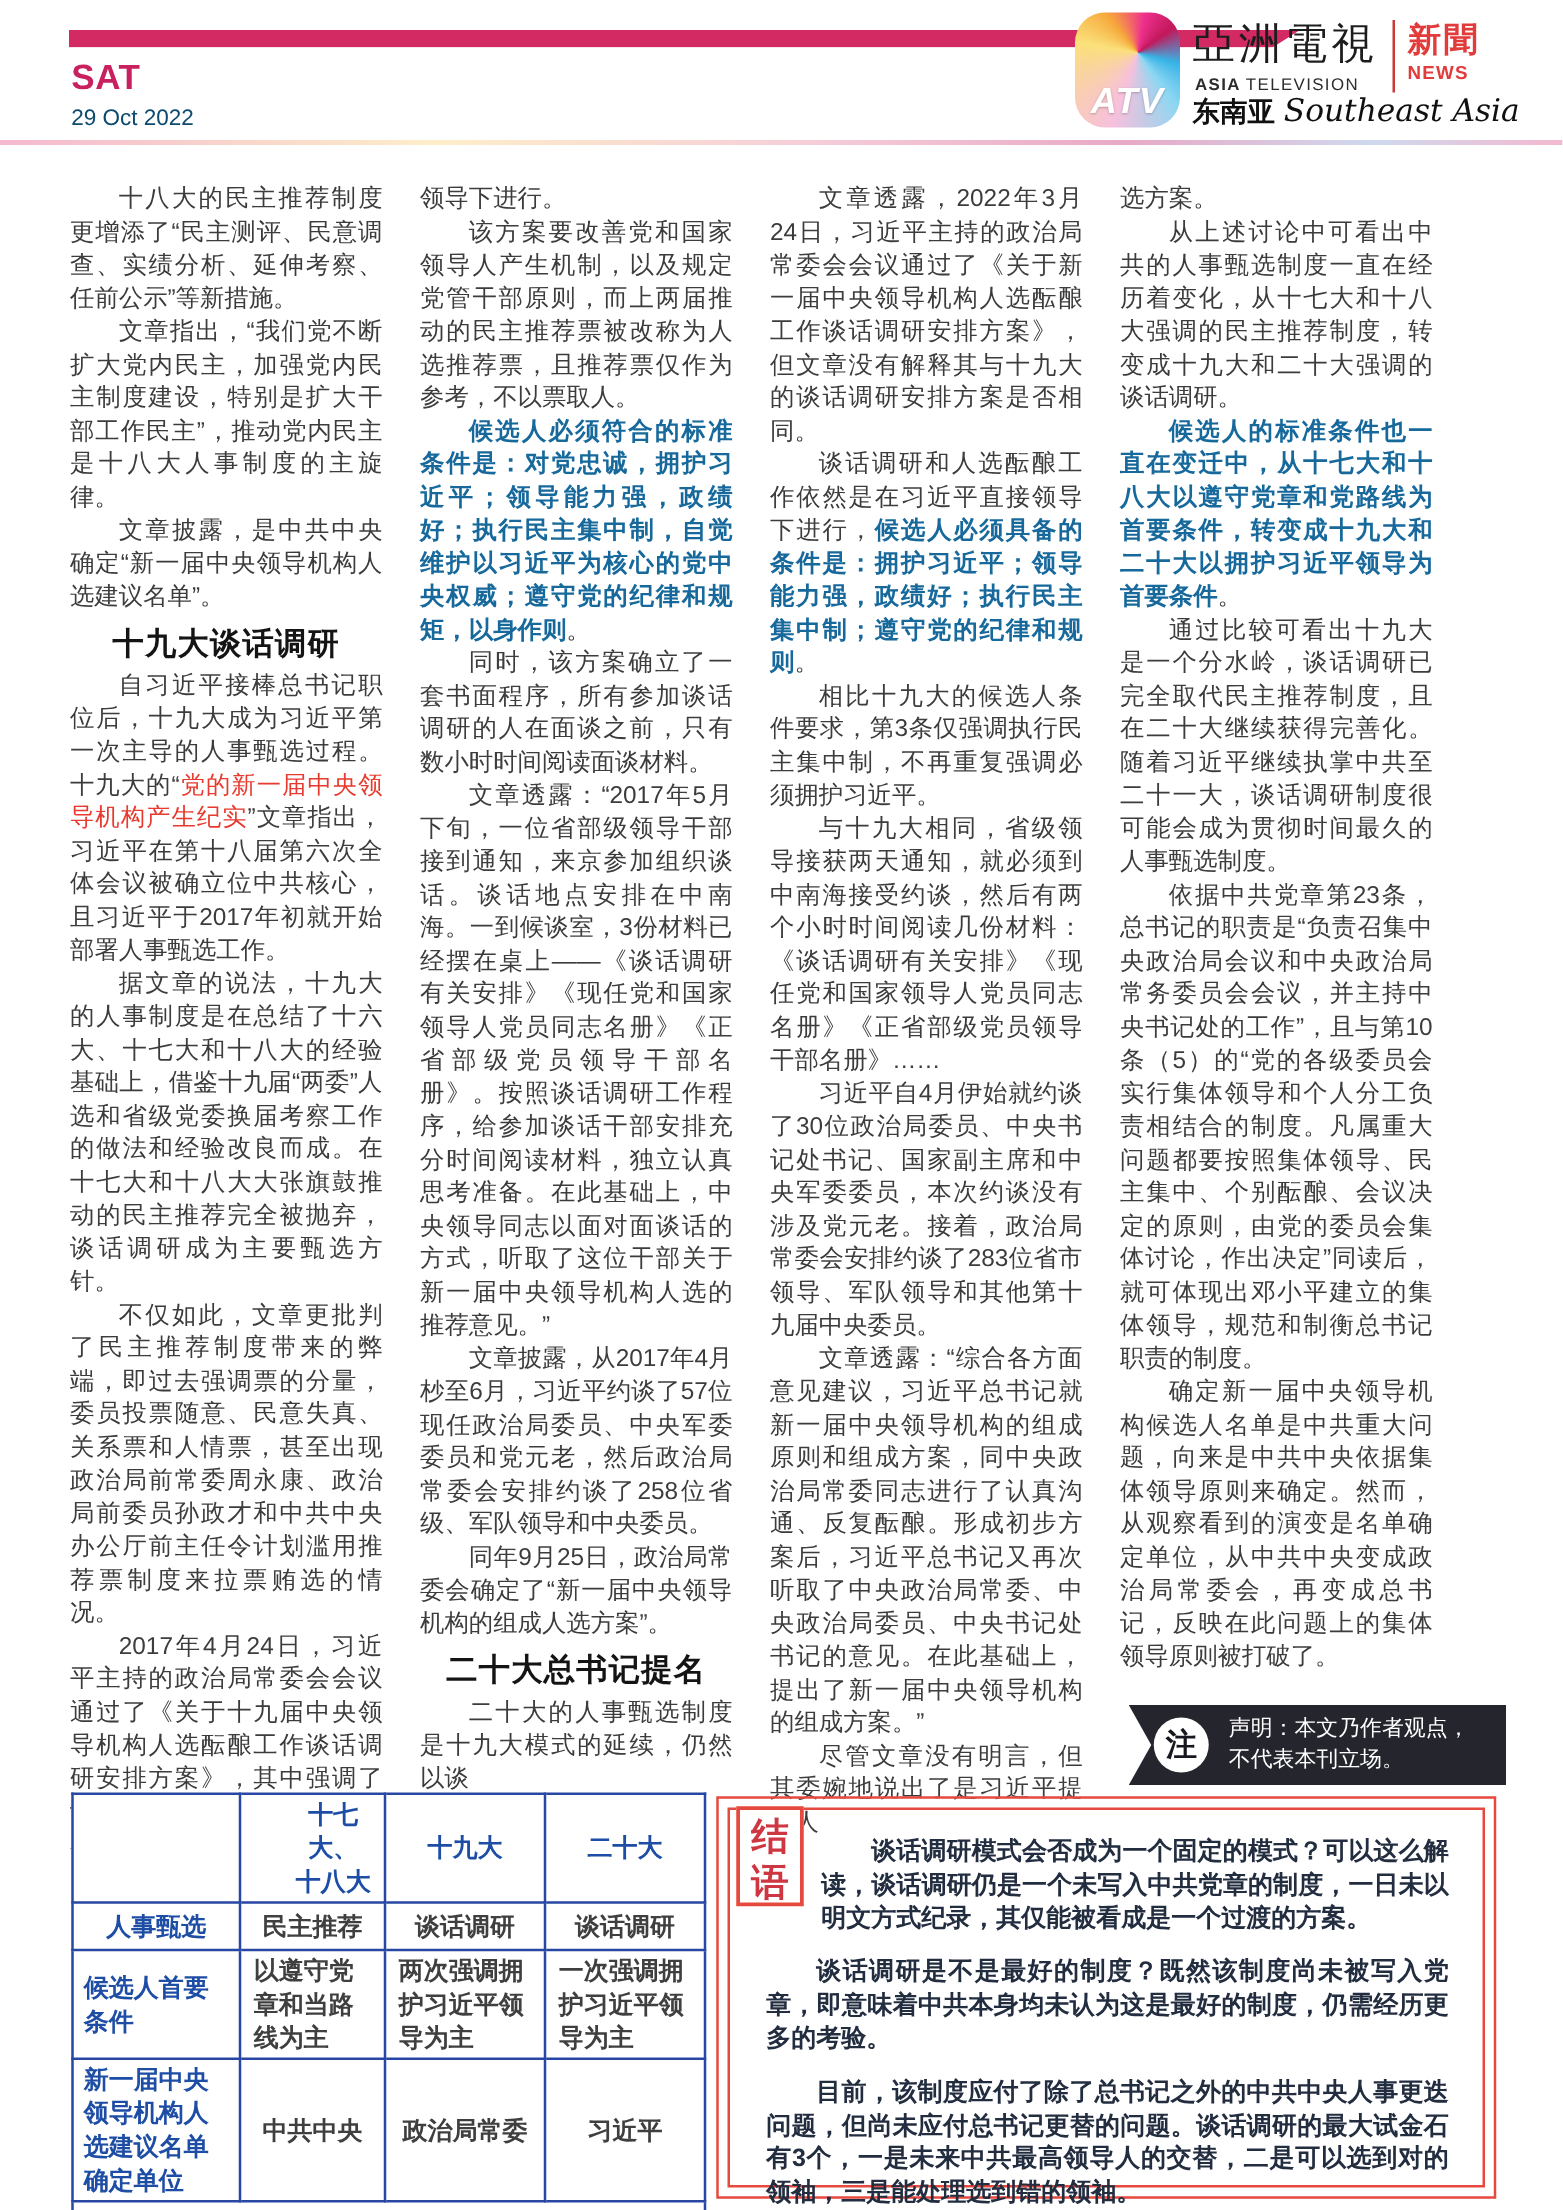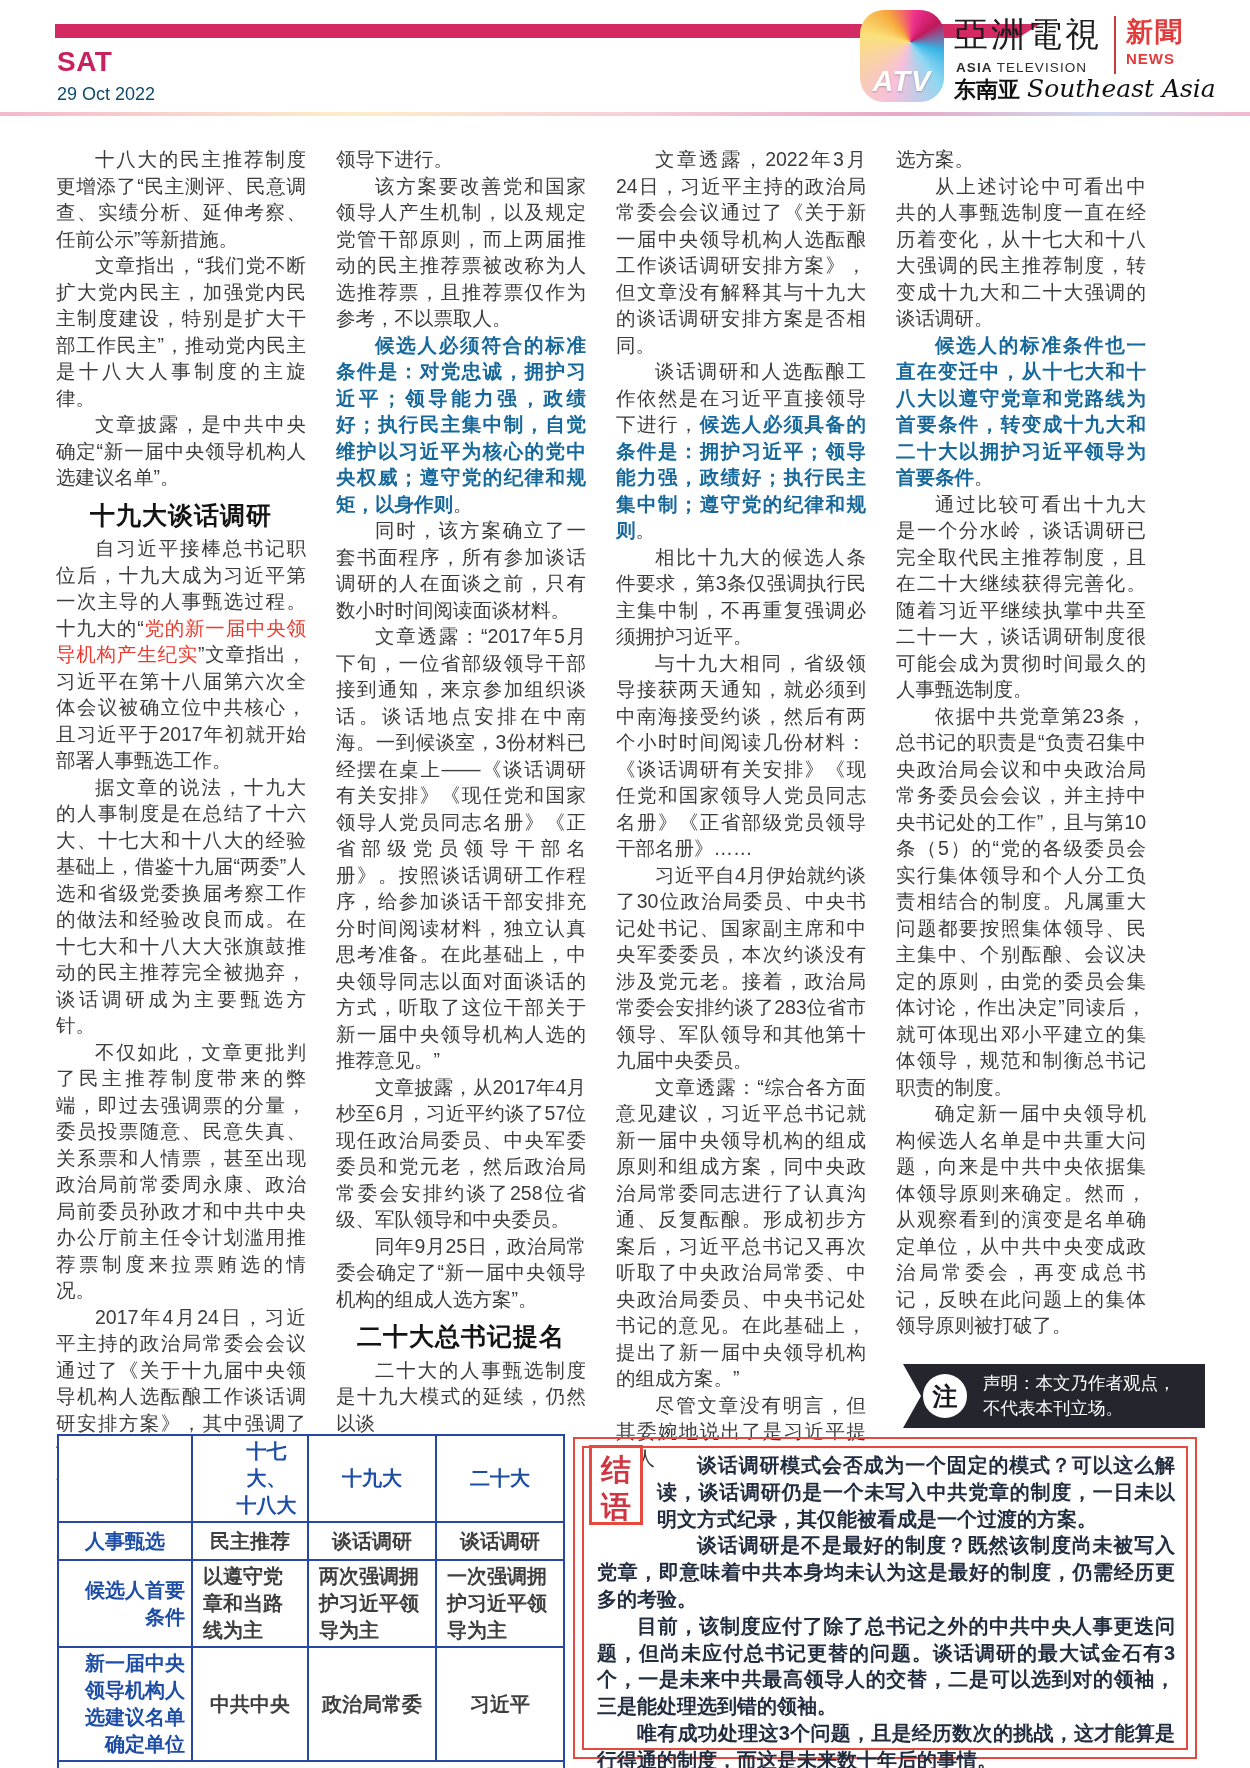--- a/index.html
+++ b/index.html
@@ -46,32 +46,32 @@
     text-align:center;line-height:44px;}
   .note-text{position:absolute;left:80px;top:7px;right:8px;color:#ffffff;
     font-family:"DejaVu Serif",serif;font-size:17.5px;line-height:25px;}
   
   .summary-table{position:absolute;left:57px;top:1434px;border-collapse:collapse;table-layout:fixed;
     width:506px;background:#fff;}
   .summary-table th,.summary-table td{border:2px solid #2847a4;padding:2px 6px;vertical-align:middle;}
   .summary-table th{color:#1d4da5;font-size:20px;font-weight:bold;text-align:center;white-space:pre-line;}
   .summary-table td{color:#3f3f3f;font-size:20px;font-weight:bold;text-align:center;}
   .summary-table .row-left td{text-align:left;padding-left:10px;}
-  .summary-table .row-left th,.summary-table .row-big th{text-align:right;padding-left:8px;}
+  .summary-table .row-left th,.summary-table .row-big th{text-align:left;padding-left:8px;}
   .summary-table .foot td{text-align:left;font-size:19px;padding-left:8px;}
   
   .concl-box{position:absolute;left:573px;top:1437px;width:620px;height:318px;border:2px solid #e6493e;}
   .concl-inner{position:absolute;left:7px;top:7px;right:7px;bottom:7px;border:2px solid #e6493e;}
   .concl-label{position:absolute;left:14px;top:6px;width:54px;height:80px;border:3px solid #e6493e;
     background:#fff;z-index:2;text-align:center;color:#ce3742;font-size:30px;font-weight:bold;
     line-height:37px;padding-top:3px;box-sizing:border-box;}
   .concl-body{position:absolute;left:22px;top:13px;right:20px;bottom:8px;
     font-size:20px;font-weight:bold;color:#232d40;line-height:26.8px;text-align:justify;}
   .concl-spacer{float:left;width:60px;height:82px;}
-  .concl-body p{margin:0;text-indent:2em;}
+  .concl-body p{margin:16px;text-indent:2em;}
 </style>
 </head>
 <body>
 
 <div>
   <div class="accent-bar"></div>
   <div class="day">SAT</div>
   <div class="date">29 Oct 2022</div>
   <div class="logo">
     <div class="logo-icon">

